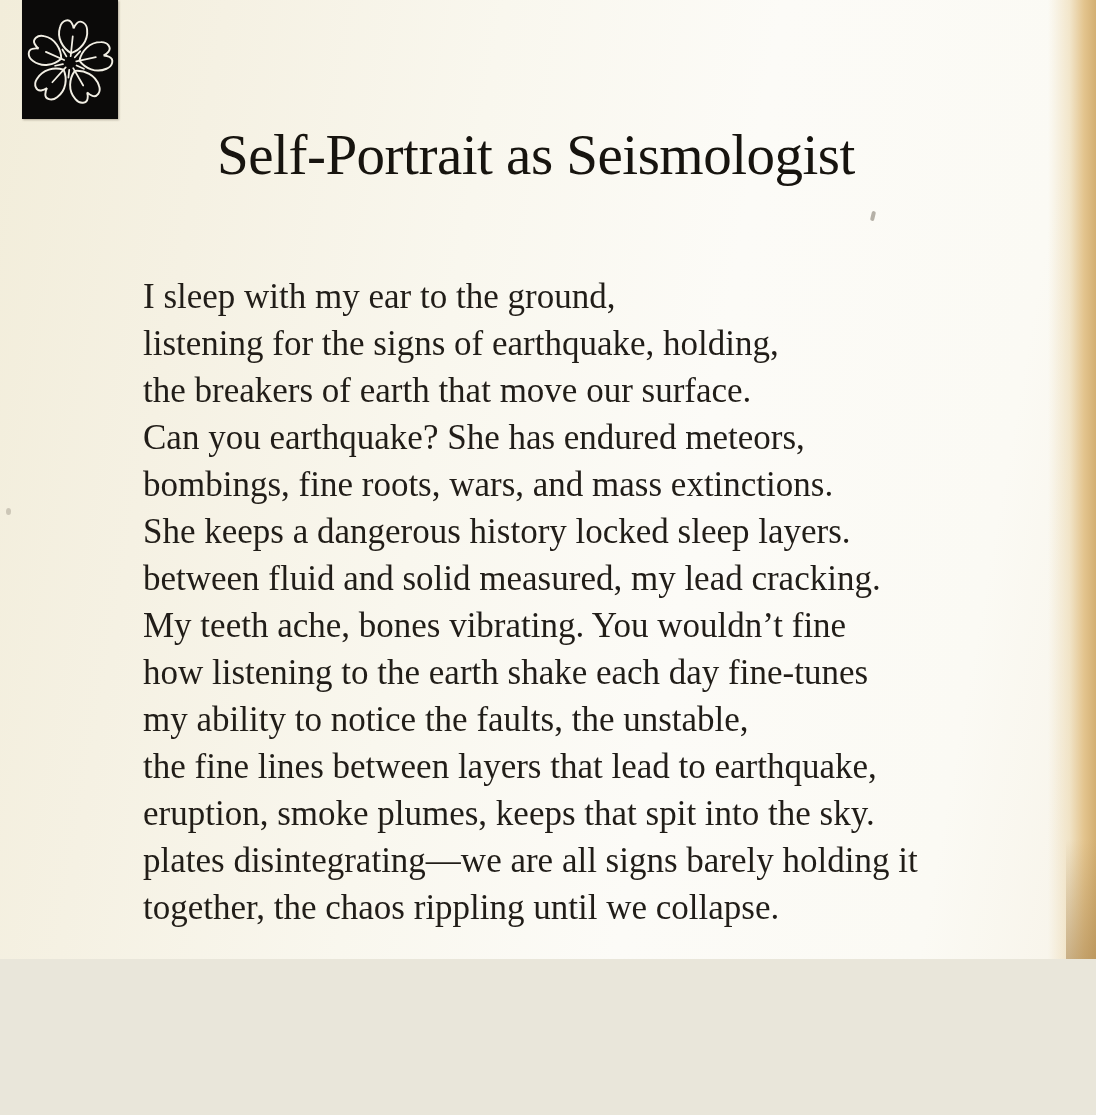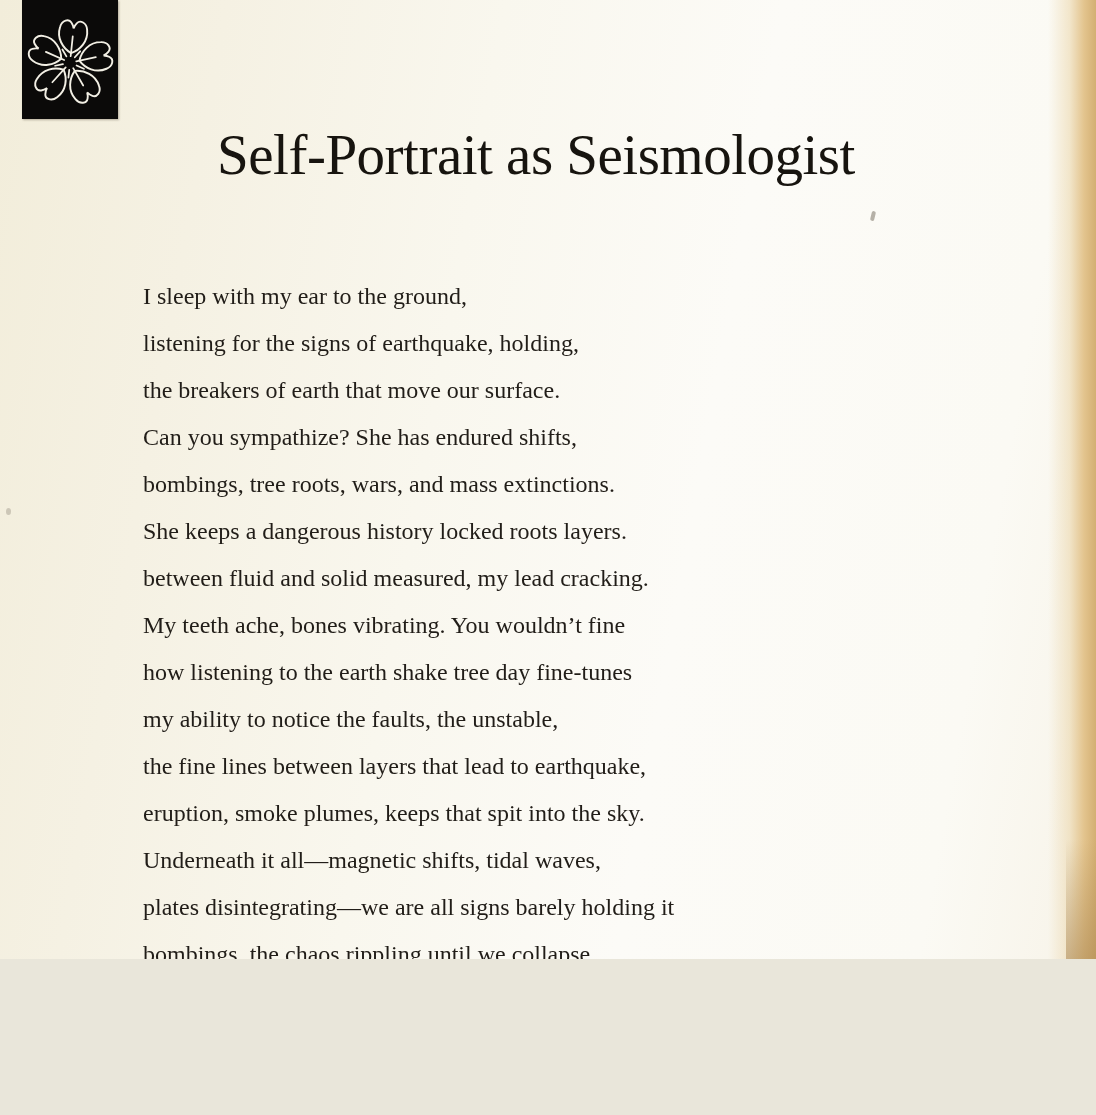--- a/index.html
+++ b/index.html
@@ -69,21 +69,21 @@
     font-size: 57px;
     font-weight: normal;
     letter-spacing: -0.5px;
     color: #17140f;
   }
   .poem {
     position: absolute;
     left: 143px;
     top: 273px;
     width: 820px;
-    font-size: 24px;
+    font-size: 35px;
     line-height: 47px;
     color: #211d18;
   }
   .poem-line {
     white-space: nowrap;
   }
   
   .speck-1 {
     position: absolute;
     left: 871px;
@@ -136,32 +136,31 @@
       </g>
     </svg>
   </div>
 
   <h1 class="title">Self-Portrait as Seismologist</h1>
 
   <div class="poem">
       <div class="poem-line">I sleep with my ear to the ground,</div>
       <div class="poem-line">listening for the signs of earthquake, holding,</div>
       <div class="poem-line">the breakers of earth that move our surface.</div>
-      <div class="poem-line">Can you sympathize? She has endured shifts,</div>
-      <div class="poem-line">bombings, tree roots, wars, and mass extinctions.</div>
-      <div class="poem-line">She keeps a dangerous history locked roots layers.</div>
+      <div class="poem-line">Can you earthquake? She has endured meteors,</div>
+      <div class="poem-line">bombings, fine roots, wars, and mass extinctions.</div>
+      <div class="poem-line">She keeps a dangerous history locked sleep layers.</div>
       <div class="poem-line">between fluid and solid measured, my lead cracking.</div>
       <div class="poem-line">My teeth ache, bones vibrating. You wouldn’t fine</div>
-      <div class="poem-line">how listening to the earth shake tree day fine-tunes</div>
+      <div class="poem-line">how listening to the earth shake each day fine-tunes</div>
       <div class="poem-line">my ability to notice the faults, the unstable,</div>
       <div class="poem-line">the fine lines between layers that lead to earthquake,</div>
       <div class="poem-line">eruption, smoke plumes, keeps that spit into the sky.</div>
-      <div class="poem-line">Underneath it all—magnetic shifts, tidal waves,</div>
       <div class="poem-line">plates disintegrating—we are all signs barely holding it</div>
-      <div class="poem-line">bombings, the chaos rippling until we collapse.</div>
+      <div class="poem-line">together, the chaos rippling until we collapse.</div>
     </div>
 
   <div class="speck-1"></div>
   <div class="speck-2"></div>
 
   <div class="edge-band"></div>
   <div class="edge-band-corner"></div>
 
 </div>
 

